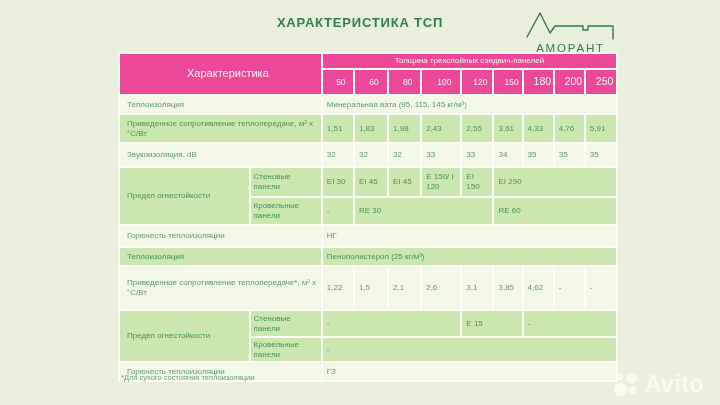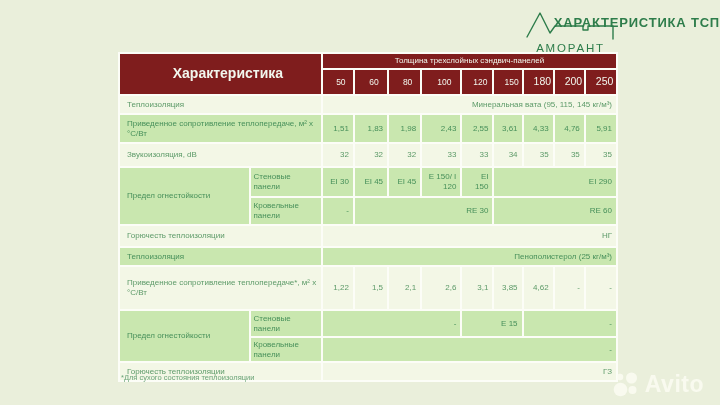--- a/index.html
+++ b/index.html
@@ -5,46 +5,46 @@
   html,body { margin:0; padding:0; }
   body {
     width:720px; height:405px;
     background:#eaefdb;
     font-family:"Liberation Sans", sans-serif;
     position:relative;
     overflow:hidden;
   }
   .title {
     position:absolute; top:15px; left:0; right:0;
-    text-align:right;
+    text-align:center;
     color:#2e7d4b; font-size:13px; font-weight:600; letter-spacing:0.8px;
   }
   .logo {
     position:absolute; top:8px; left:523px; width:95px;
     text-align:center; color:#2e7d4b;
   }
   .logo-text { font-size:11.5px; letter-spacing:1.8px; margin-top:-2px; font-weight:500; }
   .table-wrap { position:absolute; left:118px; top:52px; }
   table {
     border-collapse:separate; border-spacing:2px;
     width:500px; table-layout:fixed;
     background:#fcfdf7;
     font-size:8px;
   }
   td { padding:1px 4px; vertical-align:middle; line-height:1.25; overflow:hidden; }
-  tr.hdr td { background:#7f1d1d; color:#f2f7ee; text-align:center; }
-  td.hmain { text-align:left; padding-left:19px; font-size:14px;font-weight:bold; }
+  tr.hdr td { background:#ec4899; color:#f2f7ee; text-align:center; }
+  td.hmain { text-align:left; padding-left:19px; font-size:11px; }
   td.hgroup { font-size:8px; }
   td.hsize { font-size:8.5px;padding-left:10px; }
   td.hsize.big { font-size:10.5px; }
   tr.light td { background:#f3f7e6; color:#5c9a68; }
   tr.green td { background:#c9e7af; color:#47905a; }
   td.lbl { text-align:left; padding-left:7px; }
   td.sublbl { text-align:left; padding-left:3px; }
-  td.val { text-align:right; }
+  td.val { text-align:left; }
   .footnote {
     position:absolute; left:121px; top:373px;
     font-size:7.5px; color:#6ba478;
   }
   .watermark {
     position:absolute; right:16px; bottom:7px;
     display:flex; align-items:center; gap:5px;
     opacity:0.9;
   }
   .watermark-text {

